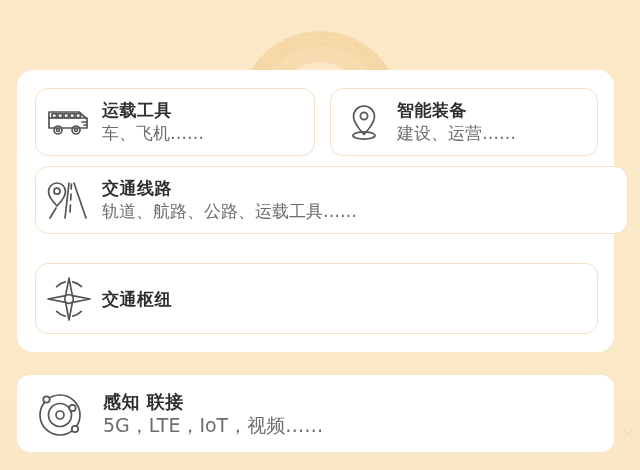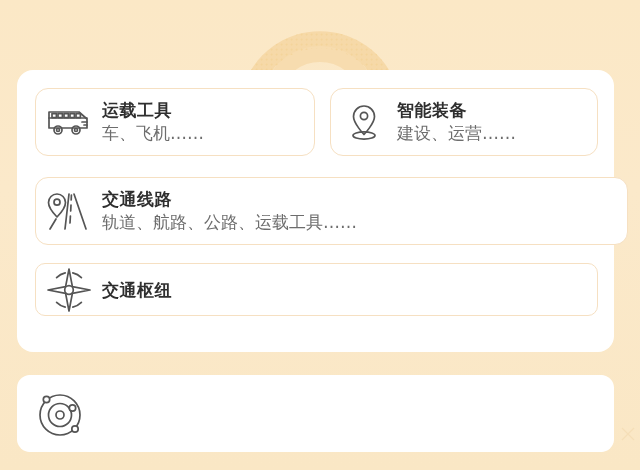--- a/index.html
+++ b/index.html
@@ -80,22 +80,22 @@
     display: flex;
     align-items: center;
     z-index: 3;
   }
   .card-plain {
     border: none;
   }
 
   #card-vehicles   { left: 35px;  top: 88px;  width: 280px; height: 68px; }
   #card-equipment  { left: 330px; top: 88px;  width: 268px; height: 68px; }
-  #card-routes     { left: 35px;  top: 177px; width: 593px; height: 68px; }
-  #card-hubs       { left: 35px;  top: 263px; width: 563px; height: 53px; border-radius: 10px; }
+  #card-routes     { left: 35px;  top: 166px; width: 593px; height: 68px; }
+  #card-hubs       { left: 35px;  top: 263px; width: 563px; height: 71px; }
   #card-sensing    { left: 17px;  top: 375px; width: 597px; height: 77px; }
 
   .card-icon {
     flex: 0 0 auto;
     width: 66px;
     display: flex;
     align-items: center;
     justify-content: center;
   }
   #card-sensing .card-icon { width: 86px; }
@@ -256,20 +256,24 @@
         <g fill="none" stroke="#555" stroke-width="1.7">
           <circle cx="26" cy="27" r="20"></circle>
           <circle cx="26" cy="27" r="11.5"></circle>
           <circle cx="26" cy="27" r="4"></circle>
           <circle cx="12.5" cy="11.5" r="3.2" fill="#ffffff"></circle>
           <circle cx="38.5" cy="20" r="3.2" fill="#ffffff"></circle>
           <circle cx="41" cy="41" r="3.2" fill="#ffffff"></circle>
         </g>
       </svg>
     </div>
+    <div class="card-text">
+      <div class="card-title">感知  联接</div>
+      <div class="card-sub">5G，LTE，IoT，视频……</div>
+    </div>
   </div>
 
   <svg class="watermark" viewBox="0 0 40 28" aria-hidden="true">
     <g stroke="#eccf9e" stroke-width="1.2" fill="none">
       <line x1="26" y1="2" x2="38" y2="14"></line>
       <line x1="38" y1="2" x2="26" y2="14"></line>
     </g>
   </svg>
 
 </div>

